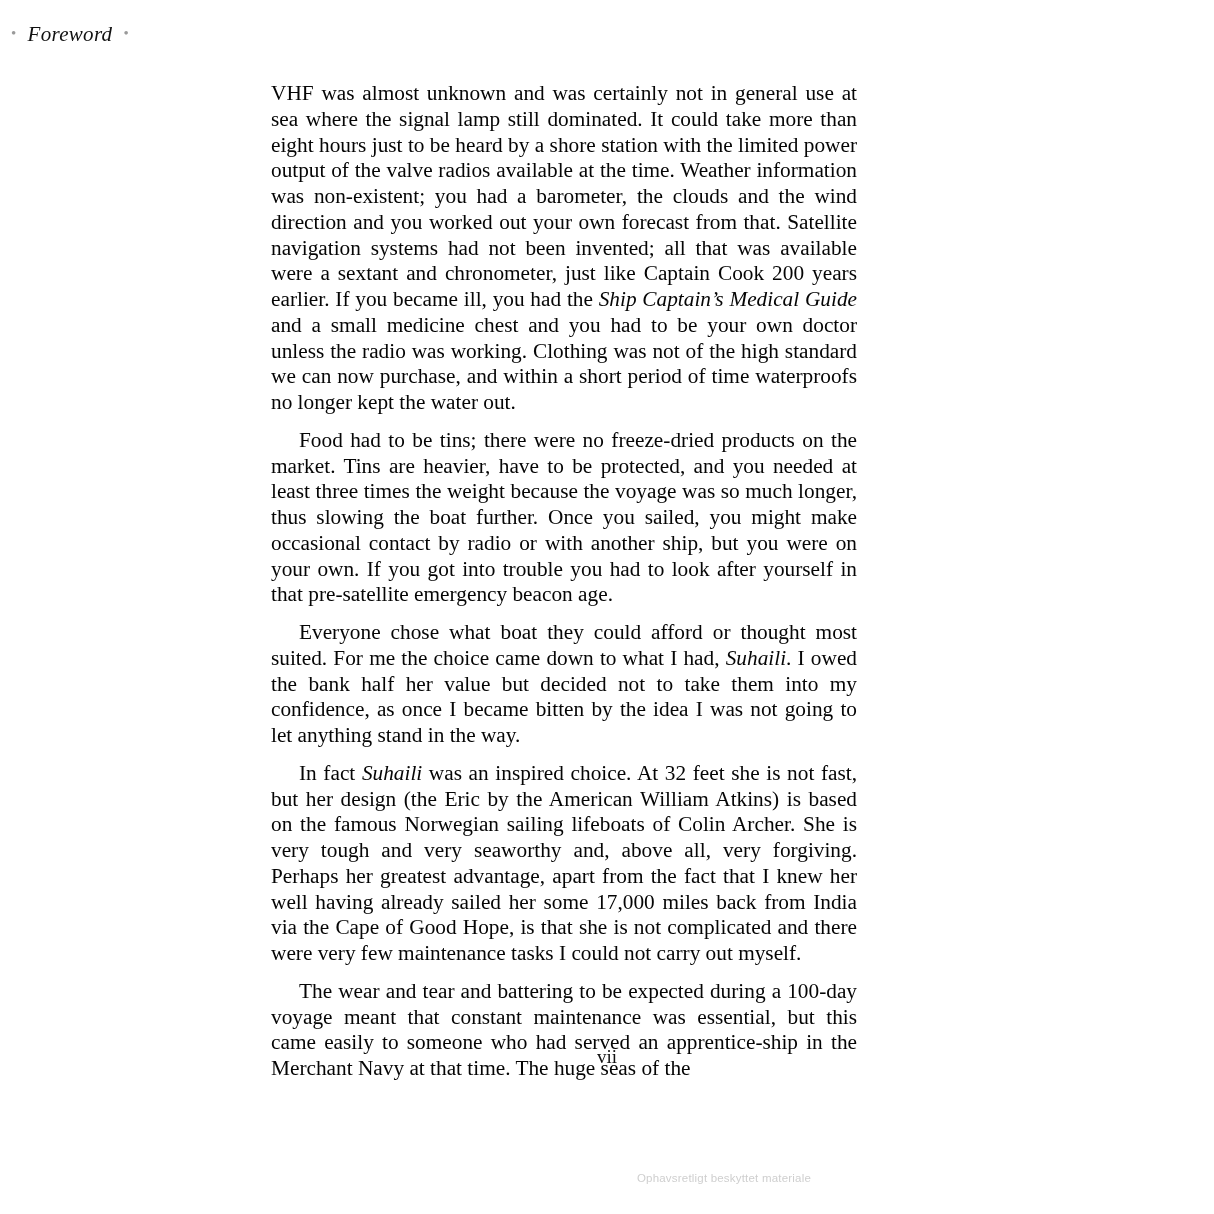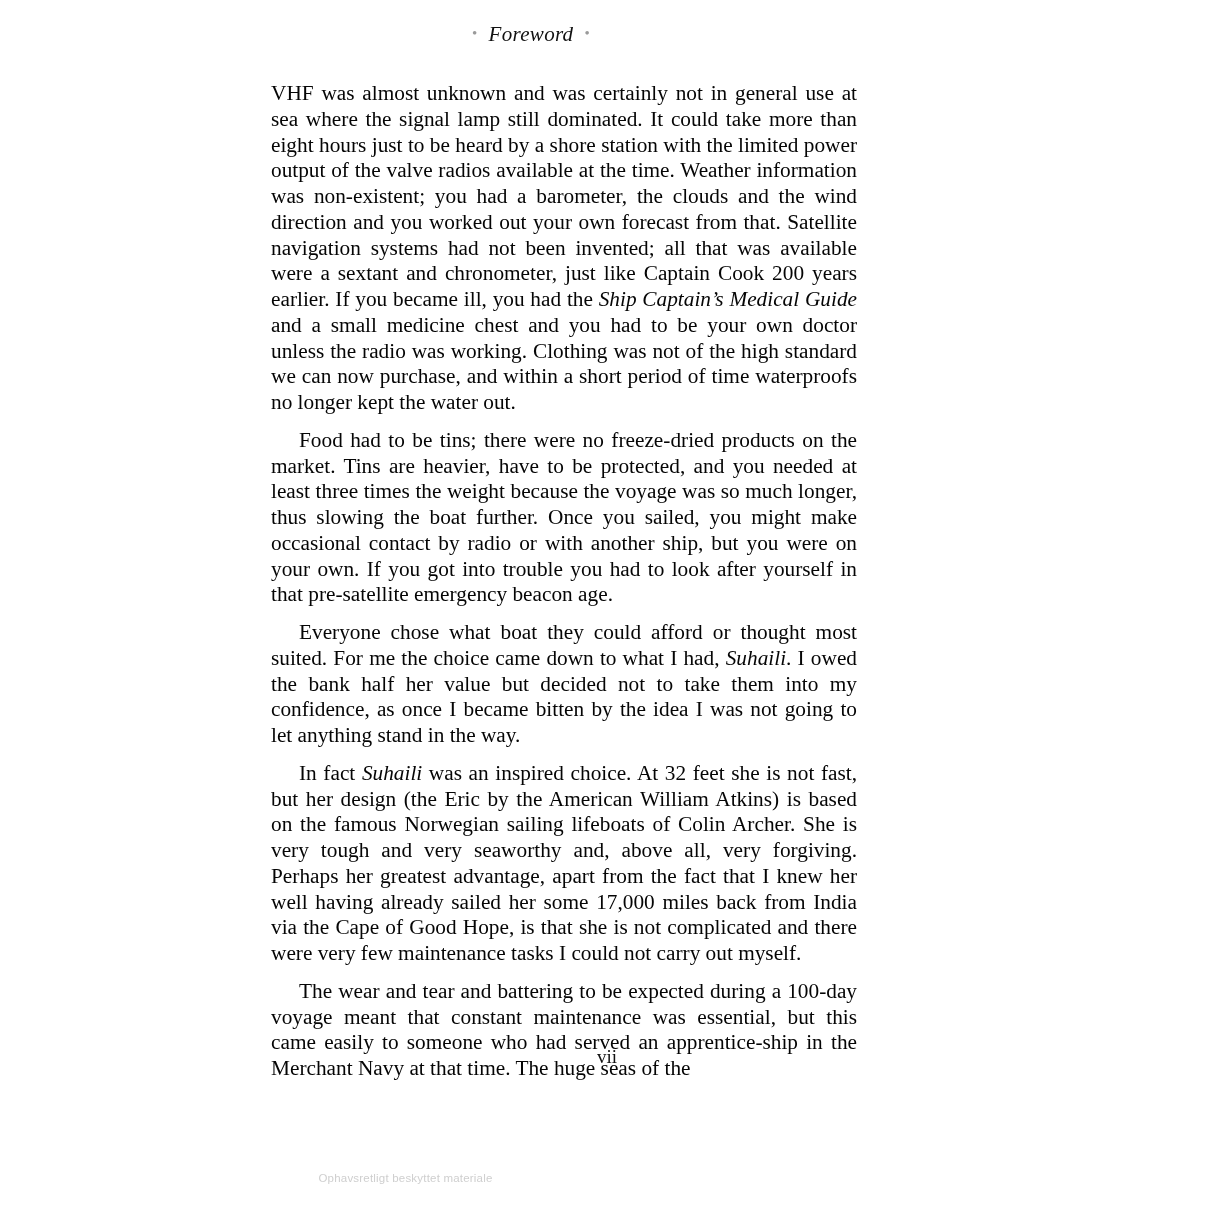--- a/index.html
+++ b/index.html
@@ -20,21 +20,21 @@
     left: 0;
     top: 0;
     width: 1214px;
     height: 1214px;
   }
   .running-head {
     position: absolute;
     left: 0;
     top: 22px;
     width: 1062px;
-    text-align: center;
+    text-align: left;
     font-style: italic;
     font-size: 21px;
     color: #111;
     letter-spacing: 0.3px;
   }
   .running-head .orn {
     color: #9a9a9a;
     font-style: normal;
     font-size: 15px;
     vertical-align: 3px;
@@ -68,21 +68,21 @@
     width: 1214px;
     text-align: center;
     font-size: 19px;
     color: #111;
   }
   .copyright-notice {
     position: absolute;
     left: 0;
     top: 1172px;
     width: 1064px;
-    text-align: center;
+    text-align: right;
     padding-right: 253px;
     box-sizing: border-box;
     font-family: "Liberation Sans", sans-serif;
     font-size: 11.5px;
     color: #cfcfcf;
     letter-spacing: 0.2px;
   }
 </style>
 </head>
 <body>

